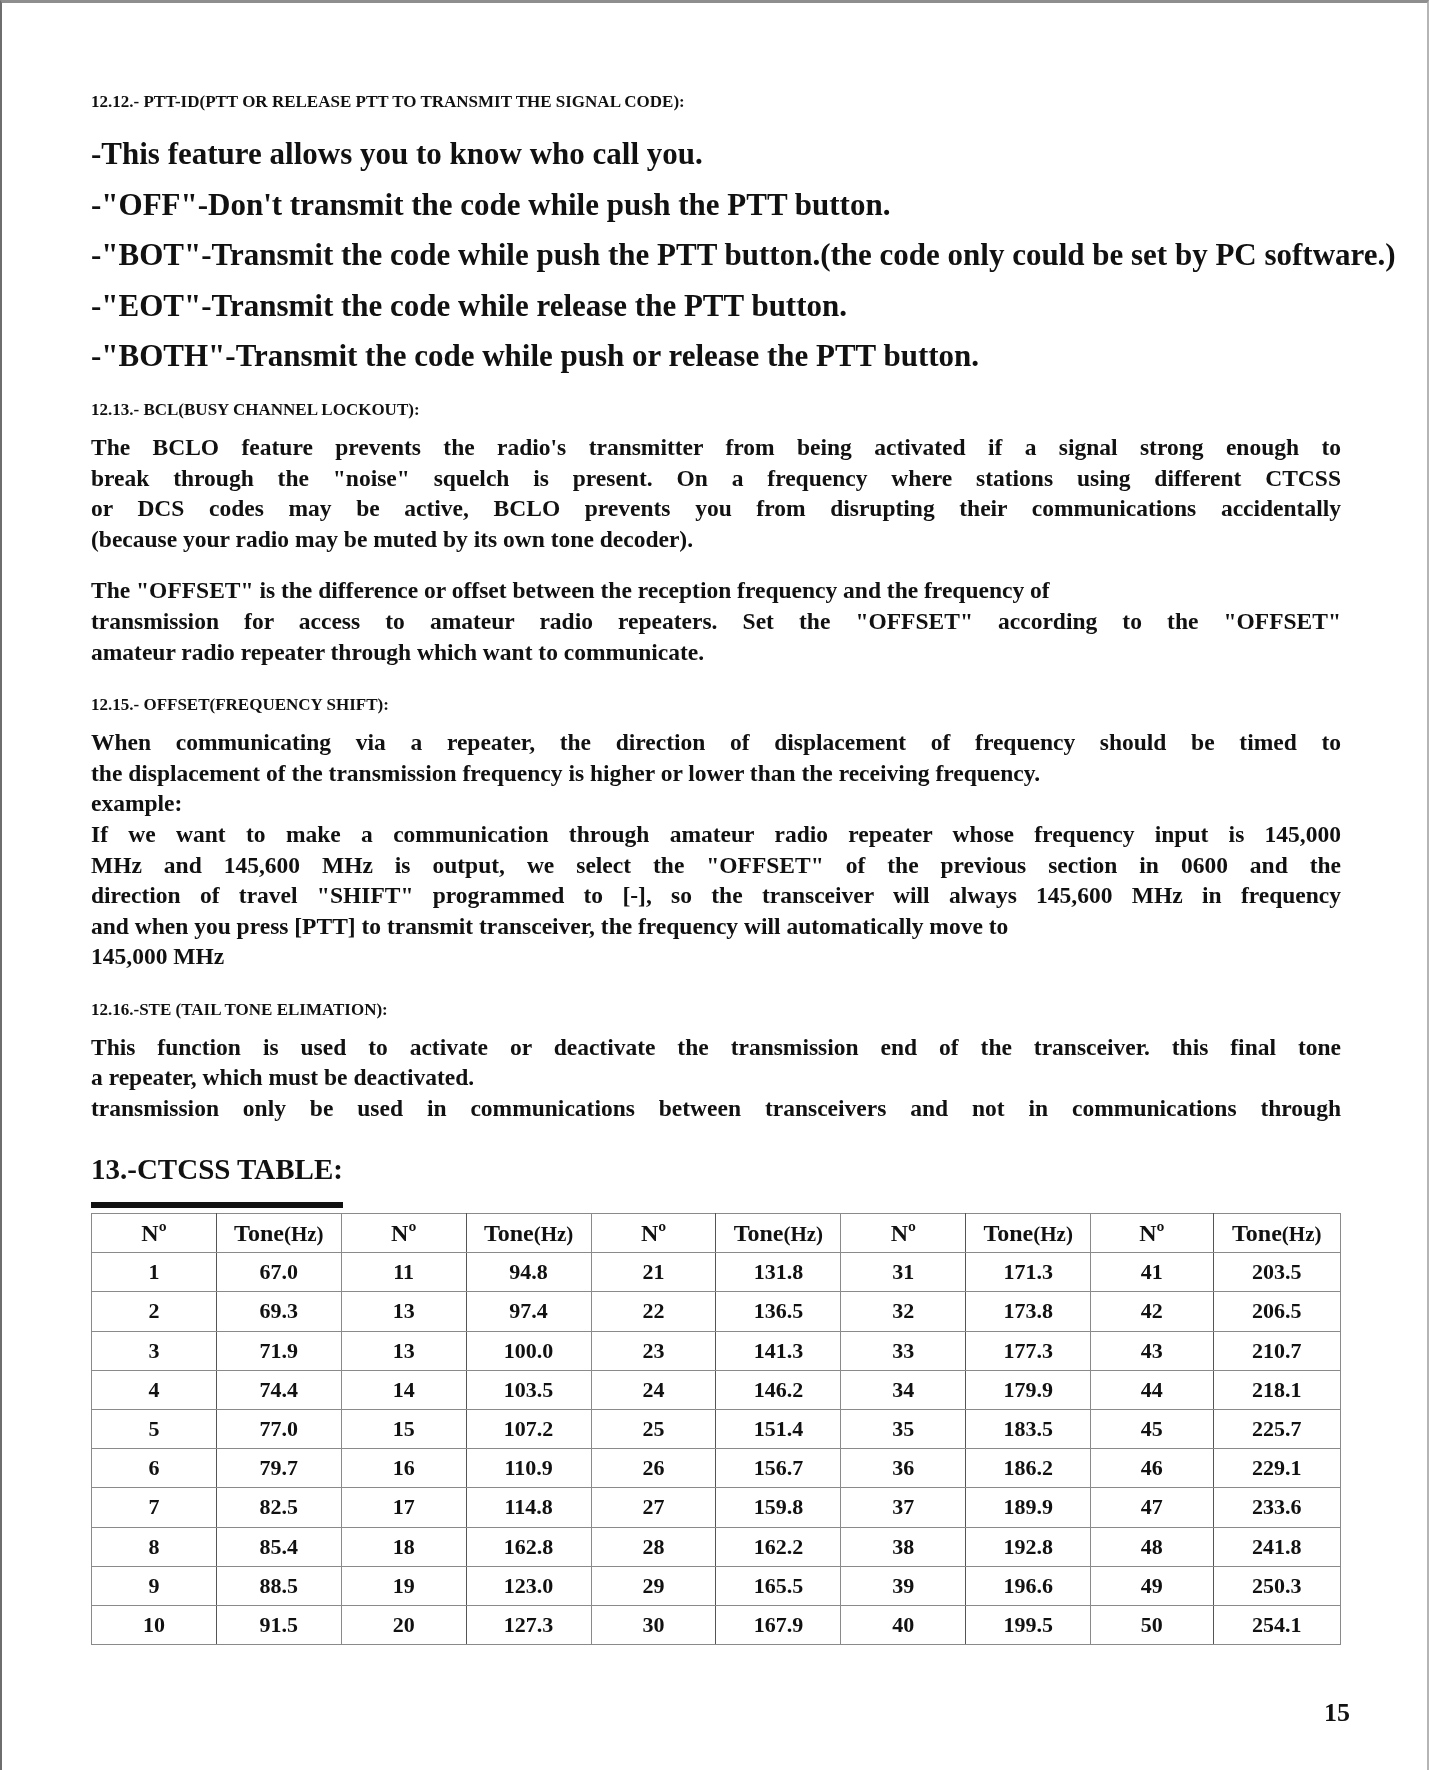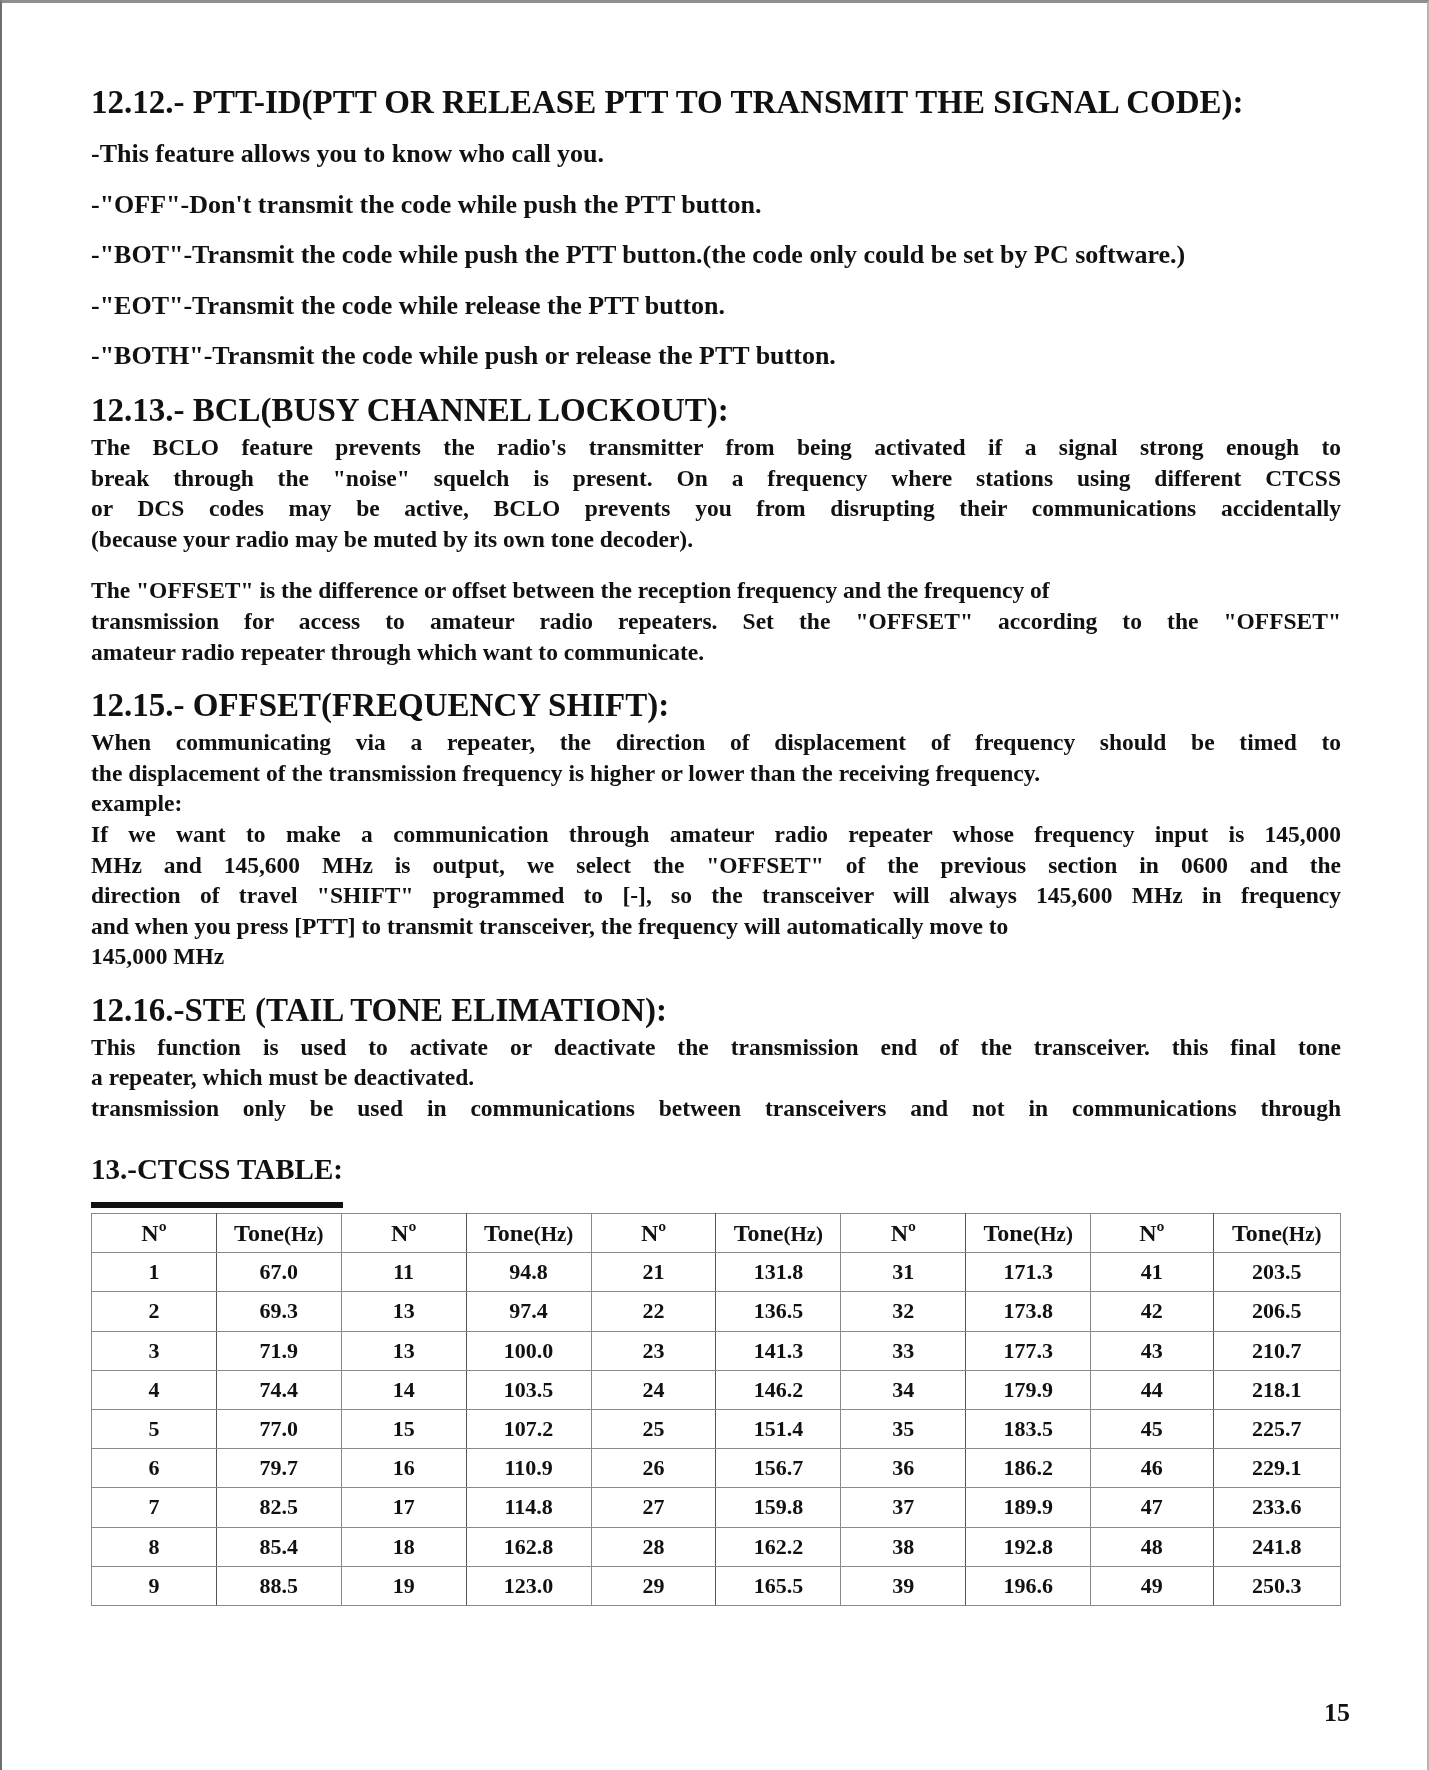--- a/index.html
+++ b/index.html
@@ -8,22 +8,22 @@
     position: absolute; left: 0; top: 0; width: 1429px; height: 1770px;
     border-top: 3px solid #8e8e8e; border-left: 2px solid #6e6e6e;
     border-right: 2px solid #b5b5b5; box-sizing: border-box; background: #fff;
   }
   .content {
     position: absolute; left: 91px; top: 85px; width: 1250px;
     font-family: "Liberation Serif", "DejaVu Serif", serif;
     font-weight: bold; color: #111;
   }
   .section { margin: 0 0 21px 0; }
-  .heading { font-size: 33px; line-height: 34px; margin: 0 0 5px 0; }
-  .line { font-size: 26px; line-height: 30.6px; white-space: nowrap; margin-top: 20px; }
+  .heading { font-size: 17px; line-height: 34px; margin: 0 0 5px 0; }
+  .line { font-size: 31px; line-height: 30.6px; white-space: nowrap; margin-top: 20px; }
   .para { font-size: 23.5px; line-height: 30.6px; text-align: justify; text-align-last: left; }
   .para-line { display: block; white-space: nowrap; }
   .justified { text-align: justify; text-align-last: justify; white-space: normal; }
   .ctcss-title {
     display: inline-block; font-size: 29px; line-height: 36px;
     margin-top: 6px; padding-bottom: 15px; border-bottom: 6px solid #111;
   }
   table.ctcss {
     position: absolute; left: 91px; top: 1213px; width: 1250px;
     border-collapse: collapse; table-layout: fixed;
@@ -236,16 +236,28 @@
         <td>88.5</td>
         <td class="num">19</td>
         <td>123.0</td>
         <td class="num">29</td>
         <td>165.5</td>
         <td class="num">39</td>
         <td>196.6</td>
         <td class="num">49</td>
         <td>250.3</td>
       </tr>
+      <tr>
+        <td class="num">10</td>
+        <td>91.5</td>
+        <td class="num">20</td>
+        <td>127.3</td>
+        <td class="num">30</td>
+        <td>167.9</td>
+        <td class="num">40</td>
+        <td>199.5</td>
+        <td class="num">50</td>
+        <td>254.1</td>
+      </tr>
     </tbody>
 </table>
 
 <div class="page-number">15</div>
 
 </body></html>

